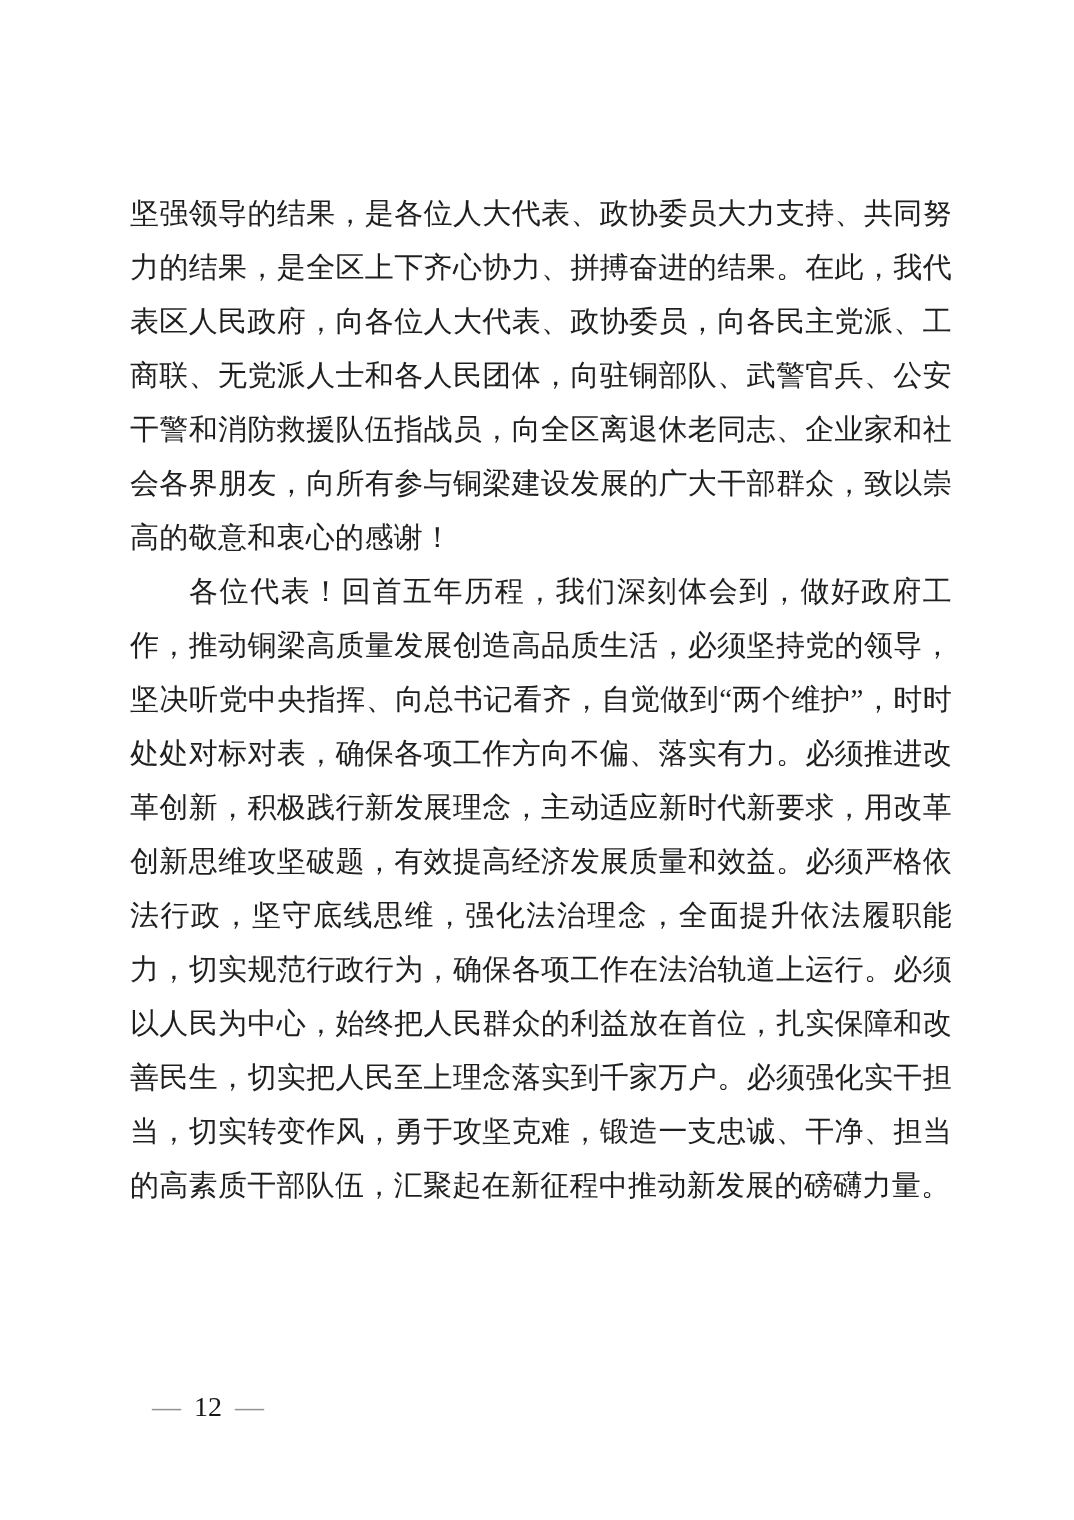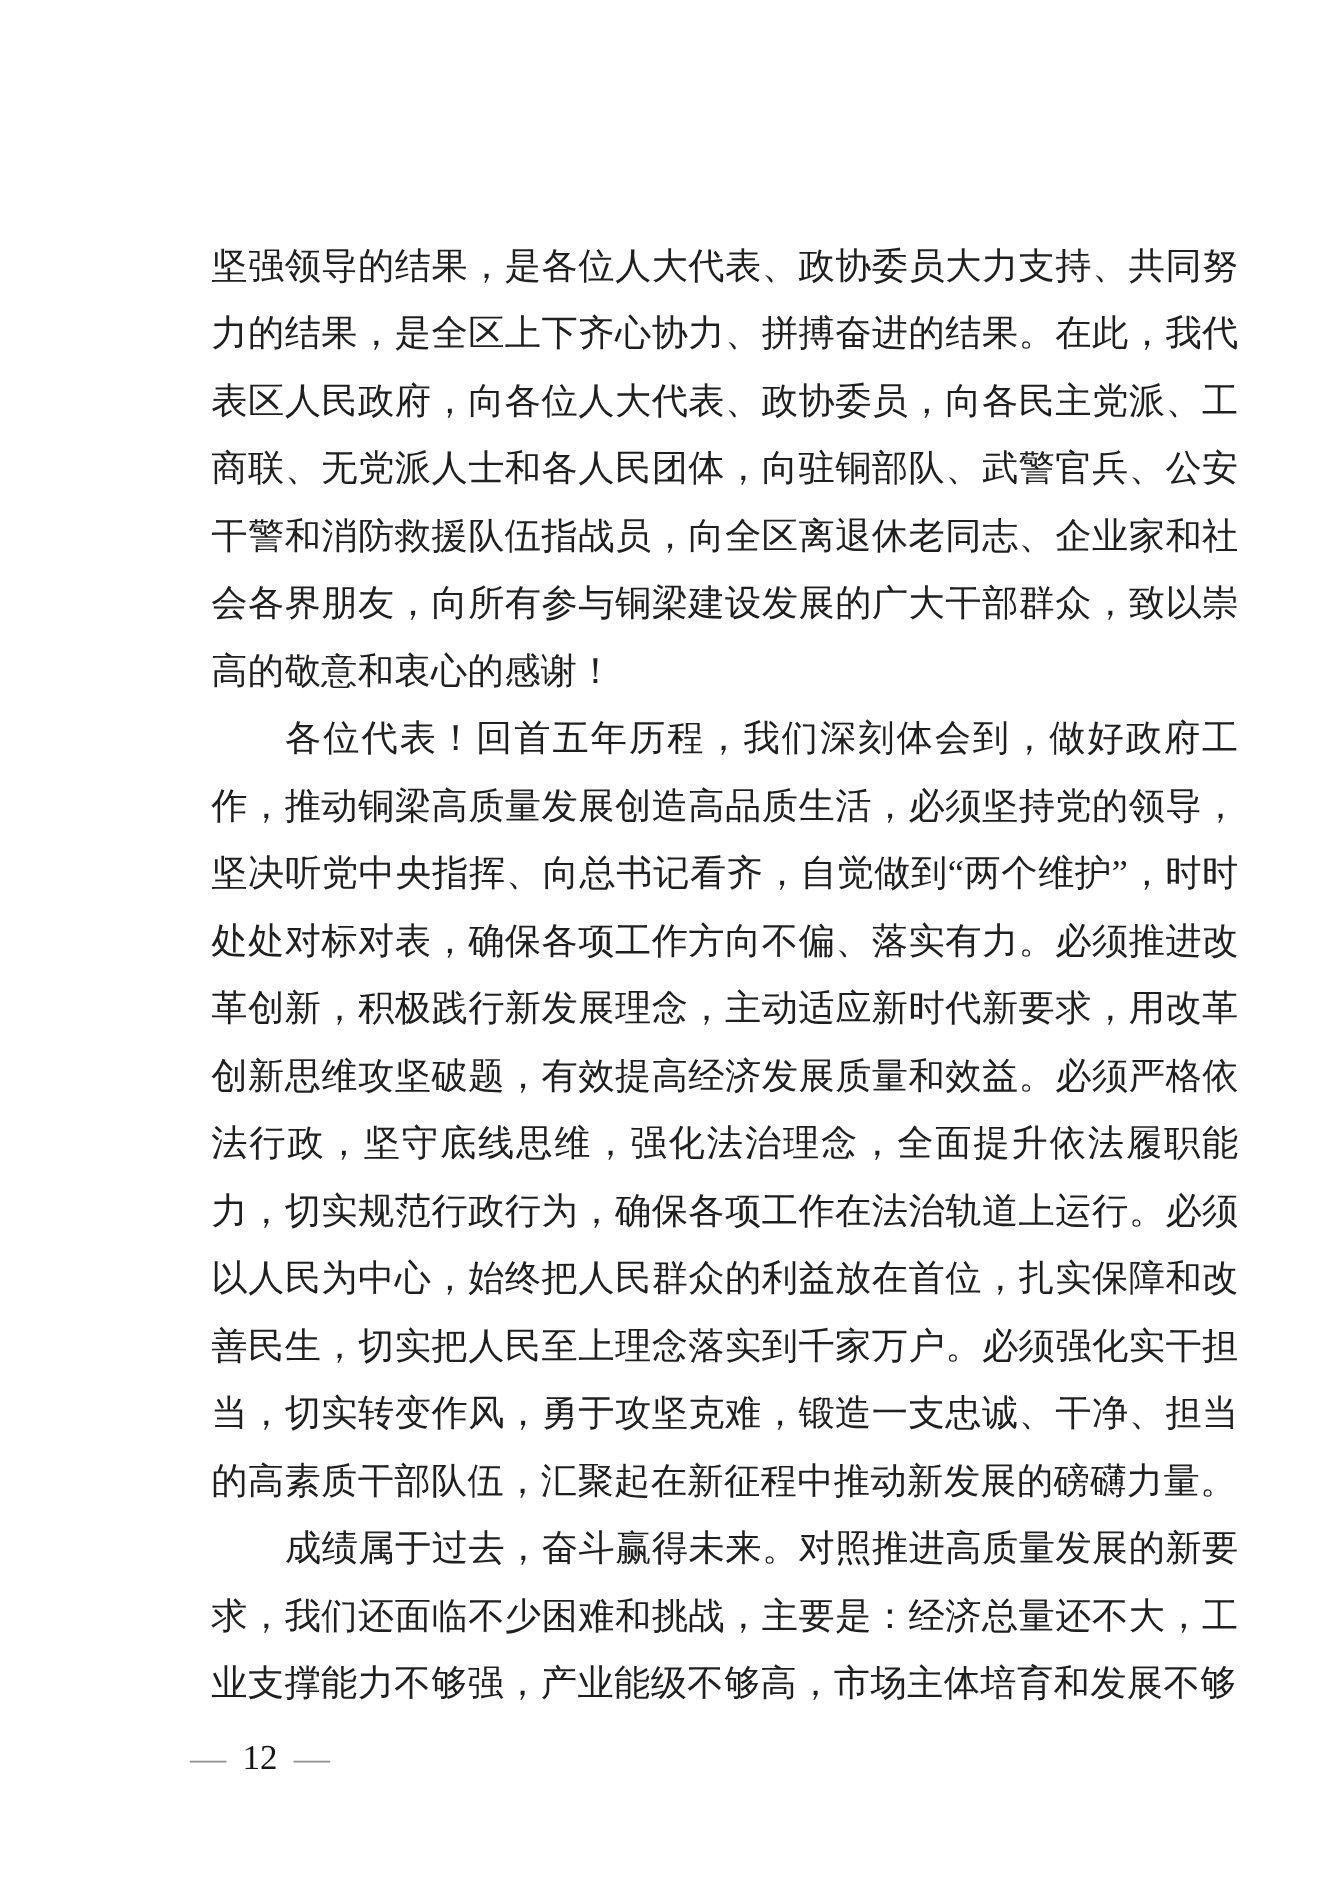--- a/index.html
+++ b/index.html
@@ -21,21 +21,20 @@
   }
   .content {
     position: absolute;
     left: 130px;
     top: 186px;
     width: 822px;
     font-size: 29px;
     line-height: 54px;
     color: #1f1f1f;
     letter-spacing: 0.3px;
-    margin-left: 39px;
   }
   .para {
     margin: 0;
     text-align: justify;
     text-justify: inter-ideograph;
   }
   .para.indent {
     text-indent: 59px;
   }
   .run {
@@ -65,21 +64,20 @@
   }
 </style>
 </head>
 <body>
 
 <div class="page">
 
   <main class="content" id="doc-body">
       <p class="para"><span class="run">坚强领导的结果，是各位人大代表、政协委员大力支持、共同努力的结果，是全区上下齐心协力、拼搏奋进的结果。在此，我代表区人民政府，向各位人大代表、政协委员，向各民主党派、工商联、无党派人士和各人民团体，向驻铜部队、武警官兵、公安干警和消防救援队伍指战员，向全区离退休老同志、企业家和社会各界朋友，向所有参与铜梁建设发展的广大干部群众，致以崇高的敬意和衷心的感谢！</span></p>
       <p class="para indent"><span class="run">各位代表！回首五年历程，我们深刻体会到，做好政府工作，推动铜梁高质量发展创造高品质生活，</span><span class="run bold">必须坚持党的领导，</span><span class="run">坚决听党中央指挥、向总书记看齐，自觉做到“两个维护”，时时处处对标对表，确保各项工作方向不偏、落实有力。</span><span class="run bold">必须推进改革创新，</span><span class="run">积极践行新发展理念，主动适应新时代新要求，用改革创新思维攻坚破题，有效提高经济发展质量和效益。</span><span class="run bold">必须严格依法行政，</span><span class="run">坚守底线思维，强化法治理念，全面提升依法履职能力，切实规范行政行为，确保各项工作在法治轨道上运行。</span><span class="run bold">必须以人民为中心，</span><span class="run">始终把人民群众的利益放在首位，扎实保障和改善民生，切实把人民至上理念落实到千家万户。</span><span class="run bold">必须强化实干担当，</span><span class="run">切实转变作风，勇于攻坚克难，锻造一支忠诚、干净、担当的高素质干部队伍，汇聚起在新征程中推动新发展的磅礴力量。</span></p>
-      <p class="para indent"><span class="run">成绩属于过去，奋斗赢得未来。对照推进高质量发展的新要求，我们还面临不少困难和挑战，主要是：经济总量还不大，工业支撑能力不够强，产业能级不够高，市场主体培育和发展不够</span></p>
     </main>
 
   <div class="footer">
     <span class="dash">—</span>
     <span class="pagenum">12</span>
     <span class="dash">—</span>
   </div>
 
 </div>
 

